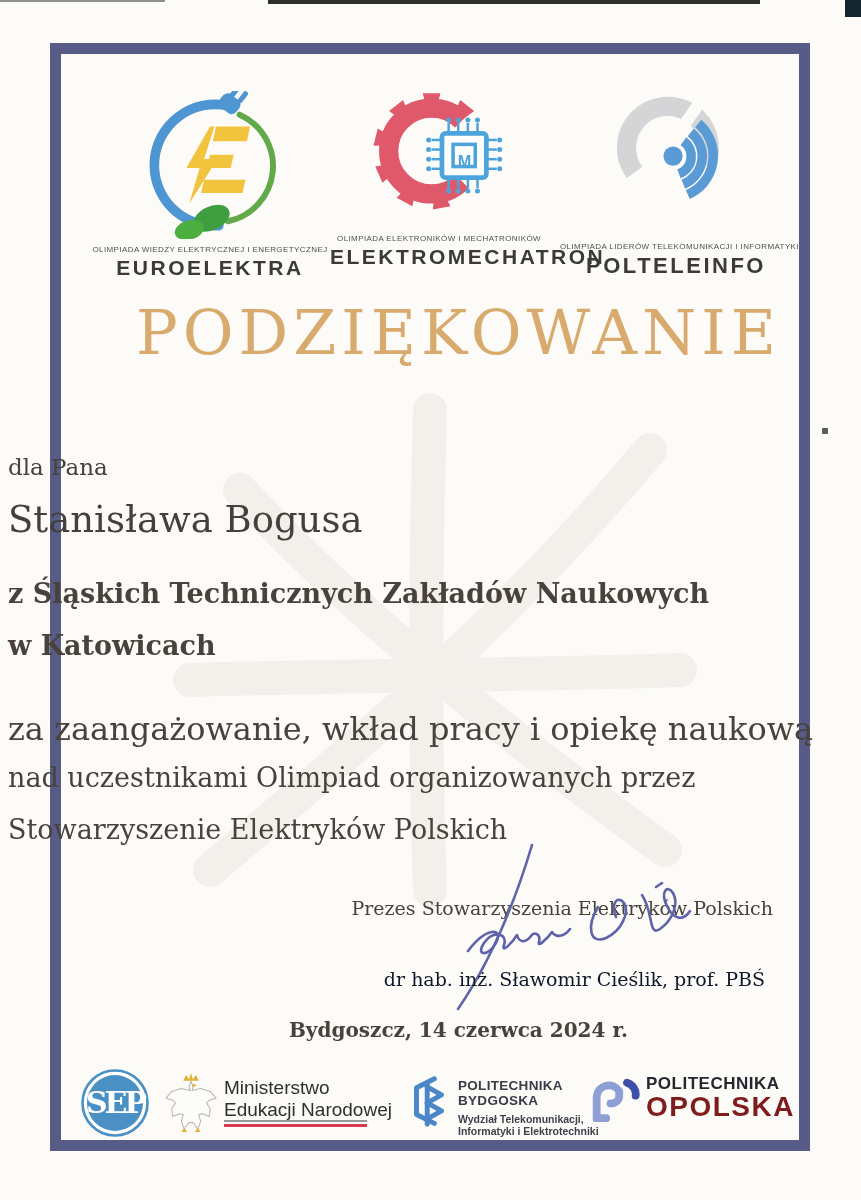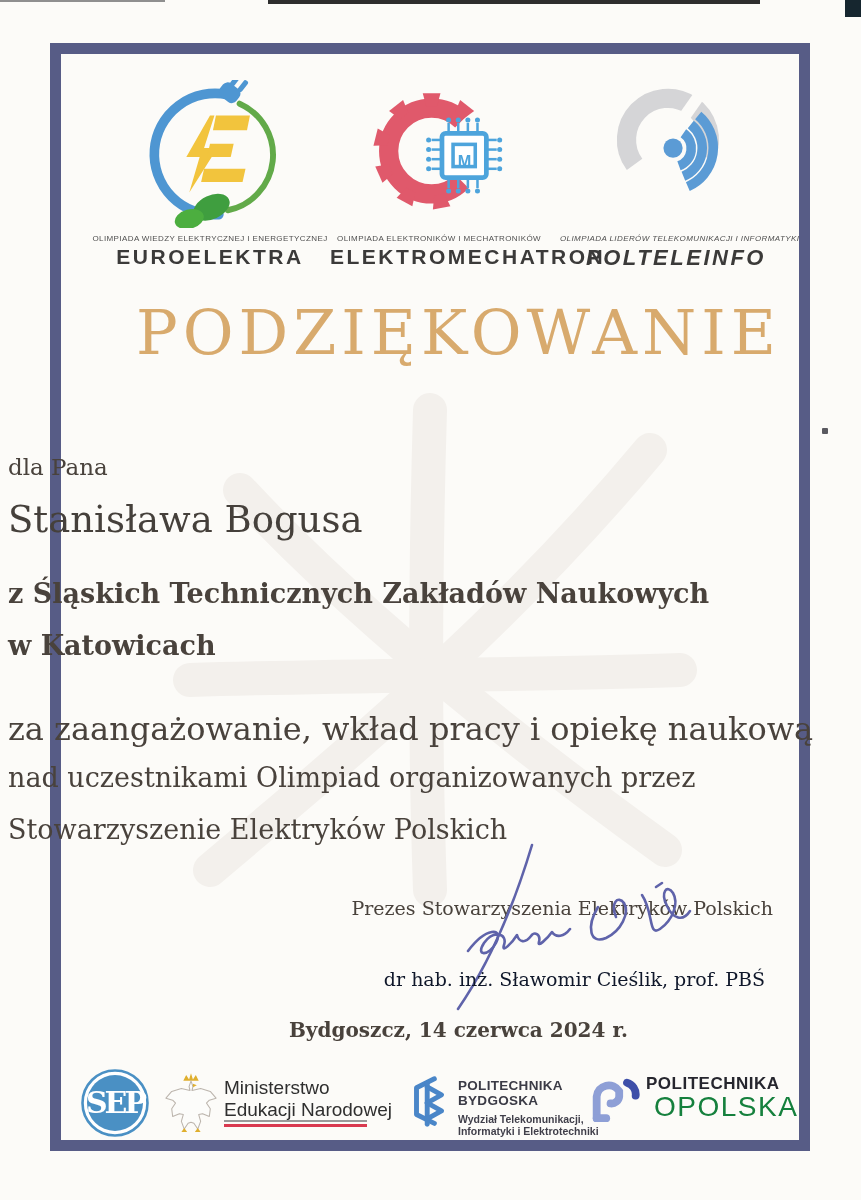--- a/index.html
+++ b/index.html
@@ -8,23 +8,23 @@
   .abs{position:absolute;}
   
   .art{position:absolute;}
   
   .frame{position:absolute;left:50px;top:43px;width:760px;height:1108px;
          border:11px solid #575c86;box-sizing:border-box;}
   
   .watermark{position:absolute;left:120px;top:330px;}
   
   .logo-block{position:absolute;text-align:center;}
-  .logo-eu{left:85px; top:80px; width:250px;}
+  .logo-eu{left:85px; top:91px; width:250px;}
   .logo-em{left:330px;top:80px; width:218px;}
-  .logo-pt{left:560px;top:80px; width:232px;font-style:italic;}
+  .logo-pt{left:560px;top:88px; width:232px;}
   .logo-block svg{display:block;margin:0 auto;}
   .cap{font-family:"Liberation Sans", sans-serif;font-size:8px;letter-spacing:.4px;
        color:#4f4f4f;margin-top:6px;white-space:nowrap;}
   .wordmark{font-family:"Liberation Sans", sans-serif;font-weight:600;font-size:21px;
        letter-spacing:2.5px;color:#3b3a39;margin-top:2px;white-space:nowrap;}
   .logo-pt .wordmark{font-size:22px;font-weight:700;}
   
   .title{position:absolute;left:0;top:296px;width:100%;margin:0;text-align:center;
          font-size:62px;font-weight:400;letter-spacing:5px;color:#d8aa6d;padding-left:28px;}
   
@@ -50,21 +50,21 @@
   .men-underline{left:224px;top:1120px;width:143px;}
   .men-underline .gray{height:1.5px;background:#9a9a9a;}
   .men-underline .red{height:3px;background:#d93a50;margin-top:2px;}
   .pb-svg{left:404px;top:1073px;}
   .pb-text{left:458px;top:1079px;font-family:"Liberation Sans", sans-serif;color:#3b3b46;}
   .pb-text .l1{font-size:13.5px;font-weight:800;letter-spacing:.3px;line-height:1.1;}
   .pb-text .sub{font-size:10.5px;font-weight:600;margin-top:4px;line-height:1.2;color:#403f4a;}
   .po-svg{left:588px;top:1076px;}
   .po-text{left:646px;top:1074px;font-family:"Liberation Sans", sans-serif;color:#26262e;}
   .po-text .l1{font-size:17px;font-weight:800;letter-spacing:.5px;}
-  .po-text .l2{font-size:28px;font-weight:400;letter-spacing:1.5px;color:#15803d;line-height:.95;margin-left:8px;}
+  .po-text .l2{font-size:28px;font-weight:700;letter-spacing:1.5px;color:#7f1d1d;line-height:.95;}
 </style>
 </head>
 <body>
 
 <div class="page">
 
   <div class="art" style="left:0;top:0;width:165px;height:2px;background:#8f8f8f;"></div>
   <div class="art" style="left:268px;top:0;width:492px;height:4px;background:#2e2e2e;"></div>
   <div class="art" style="left:845px;top:0;width:16px;height:17px;background:#16262f;"></div>
   <div class="art" style="left:822px;top:428px;width:6px;height:6px;background:#5a5a60;border-radius:1px;"></div>

